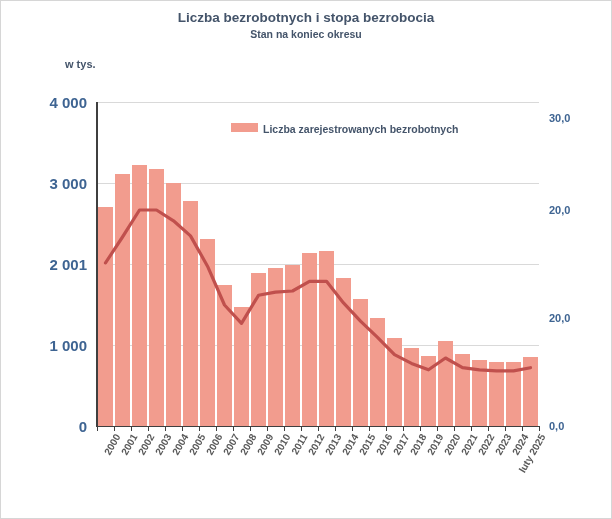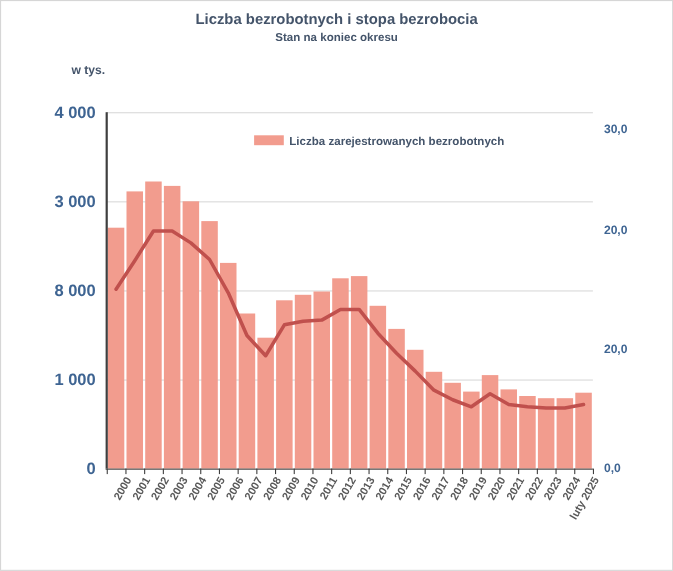--- a/index.html
+++ b/index.html
@@ -143,21 +143,21 @@
       <div class="x-tick" style="left: 419px;"></div>
       <div class="x-tick" style="left: 436px;"></div>
       <div class="x-tick" style="left: 453px;"></div>
       <div class="x-tick" style="left: 470px;"></div>
       <div class="x-tick" style="left: 487px;"></div>
       <div class="x-tick" style="left: 504px;"></div>
       <div class="x-tick" style="left: 521px;"></div>
       <div class="x-tick" style="left: 538px;"></div>
       <div class="ylab-left" style="top: 96px;">4 000</div>
       <div class="ylab-left" style="top: 177px;">3 000</div>
-      <div class="ylab-left" style="top: 258px;">8 000</div>
+      <div class="ylab-left" style="top: 258px;">2 001</div>
       <div class="ylab-left" style="top: 339px;">1 000</div>
       <div class="ylab-left" style="top: 420px;">0</div>
       <div class="ylab-right" style="top: 96px; margin-top: 16px;">30,0</div>
       <div class="ylab-right" style="top: 204px;">20,0</div>
       <div class="ylab-right" style="top: 312px;">20,0</div>
       <div class="ylab-right" style="top: 420px;">0,0</div>
       <div class="xlab" style="left: 11.5px; top: 431px;">2000</div>
       <div class="xlab" style="left: 28.5px; top: 431px;">2001</div>
       <div class="xlab" style="left: 45.5px; top: 431px;">2002</div>
       <div class="xlab" style="left: 62.5px; top: 431px;">2003</div>

